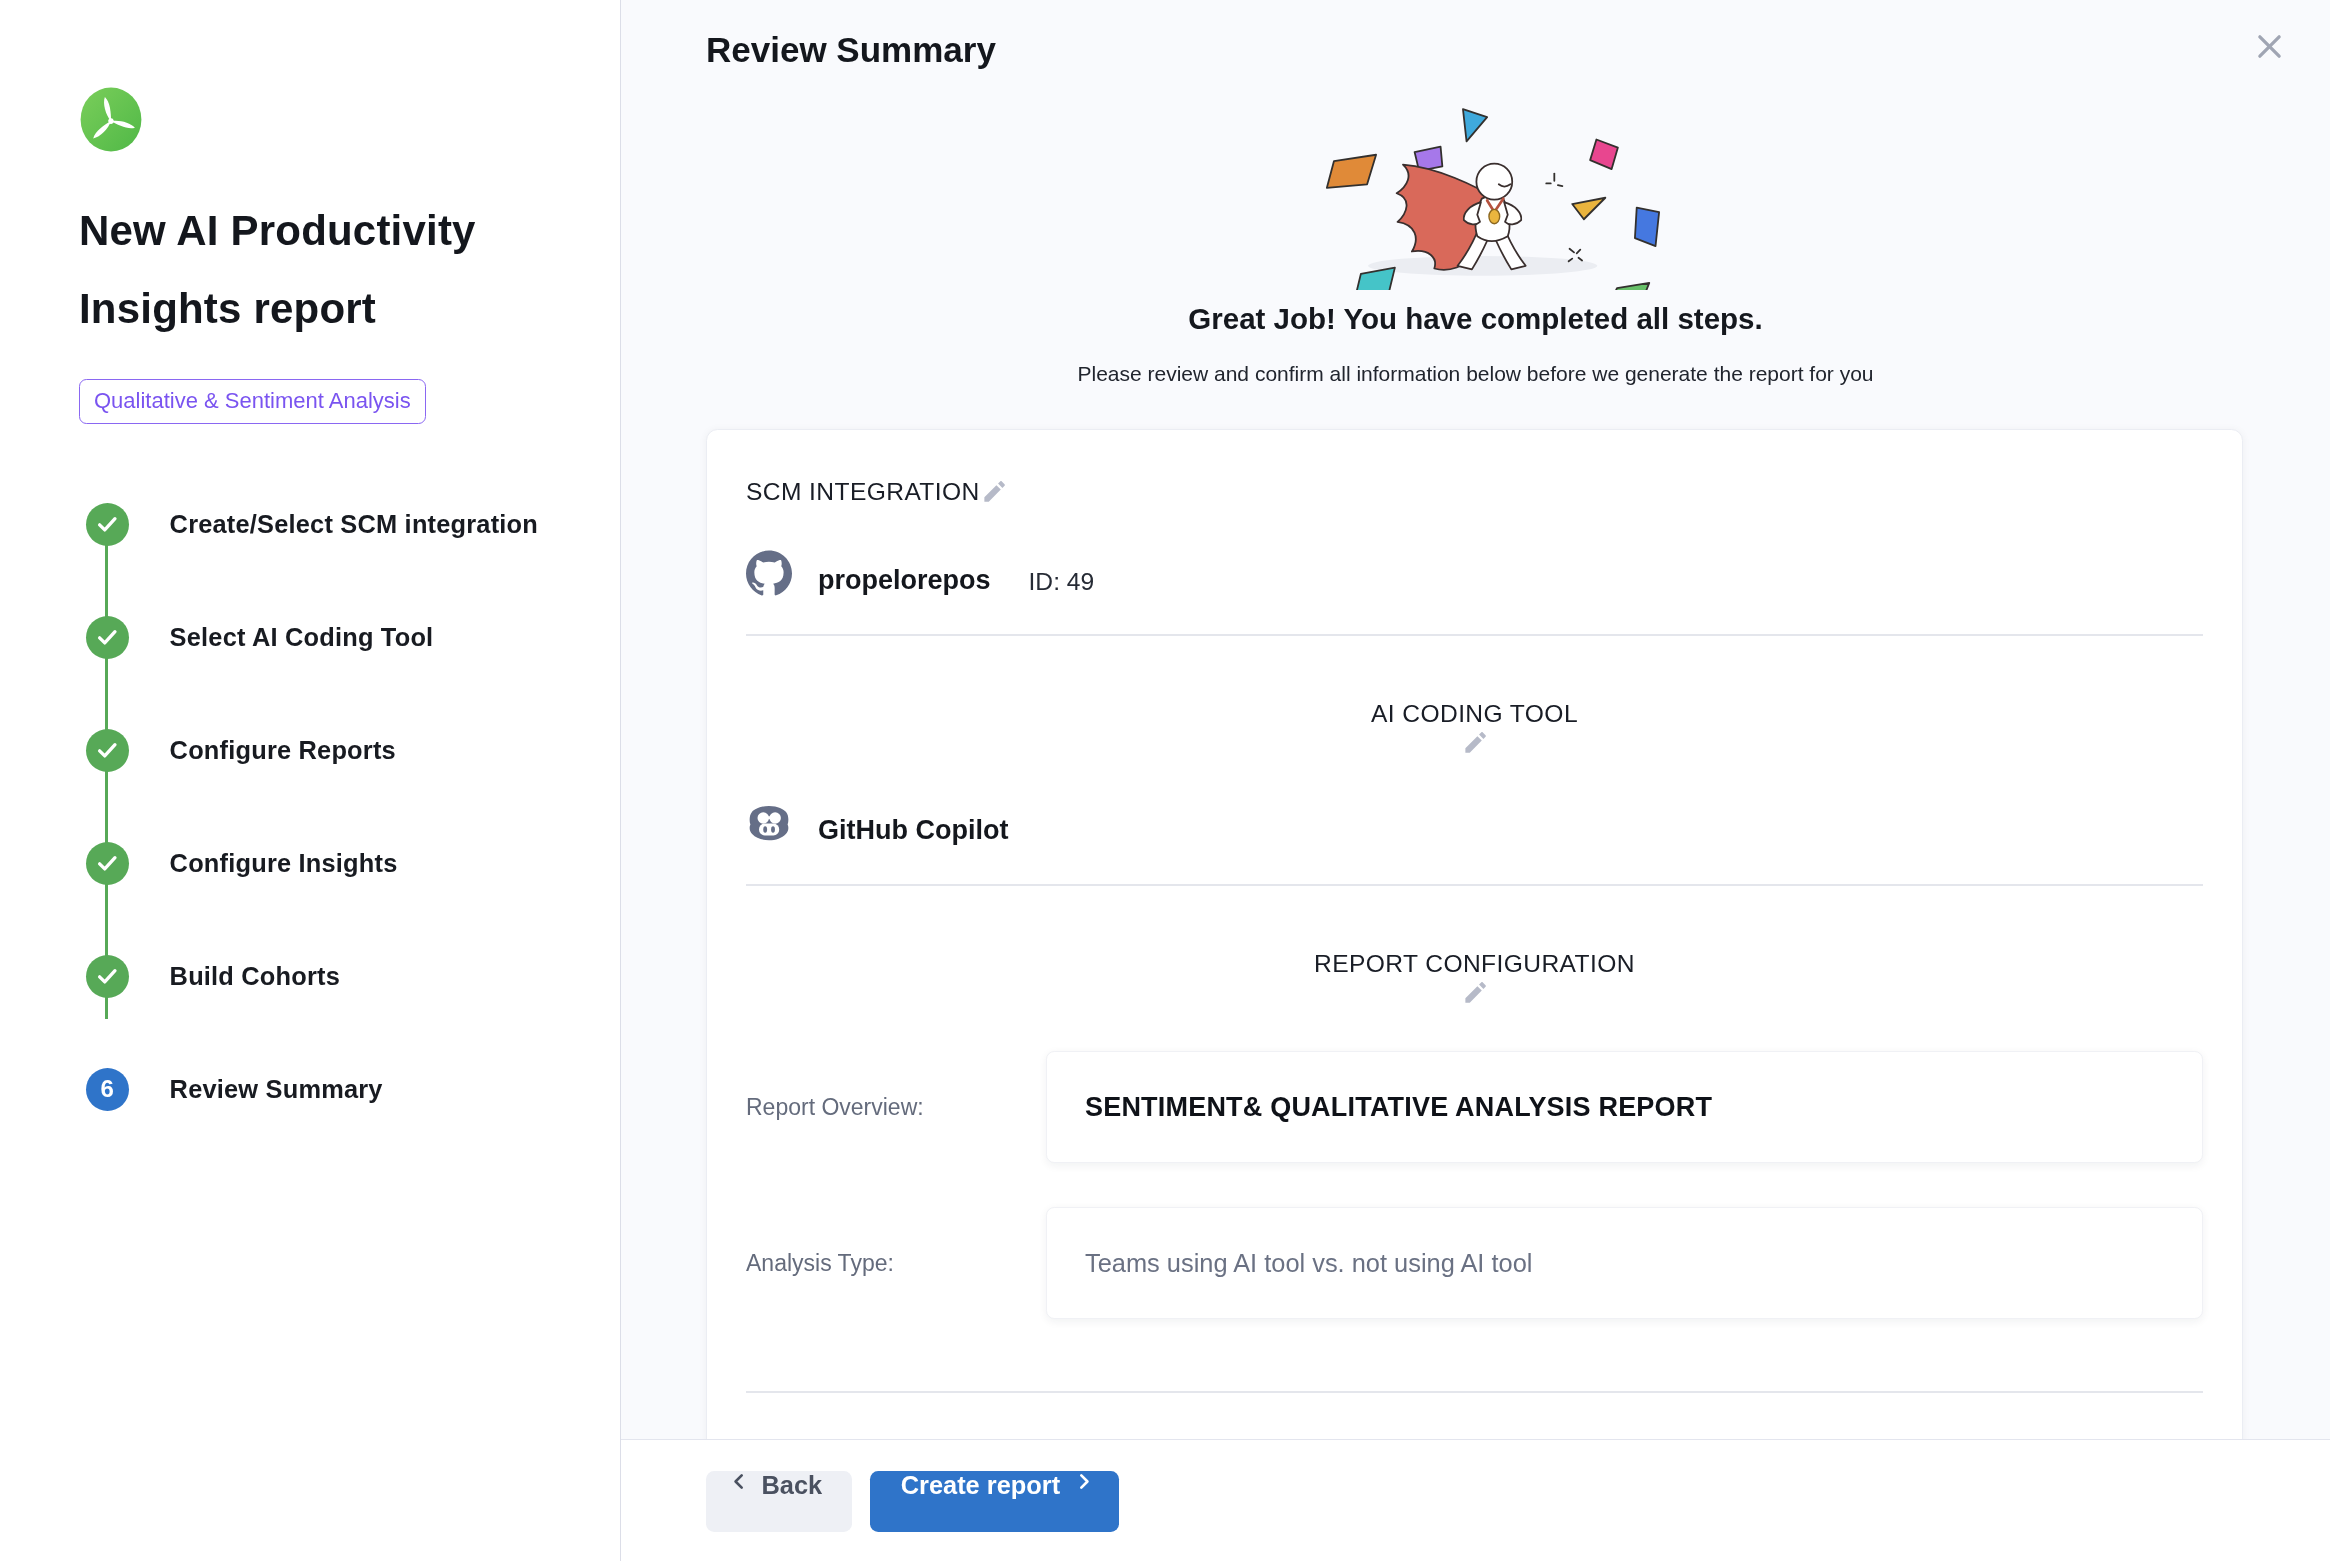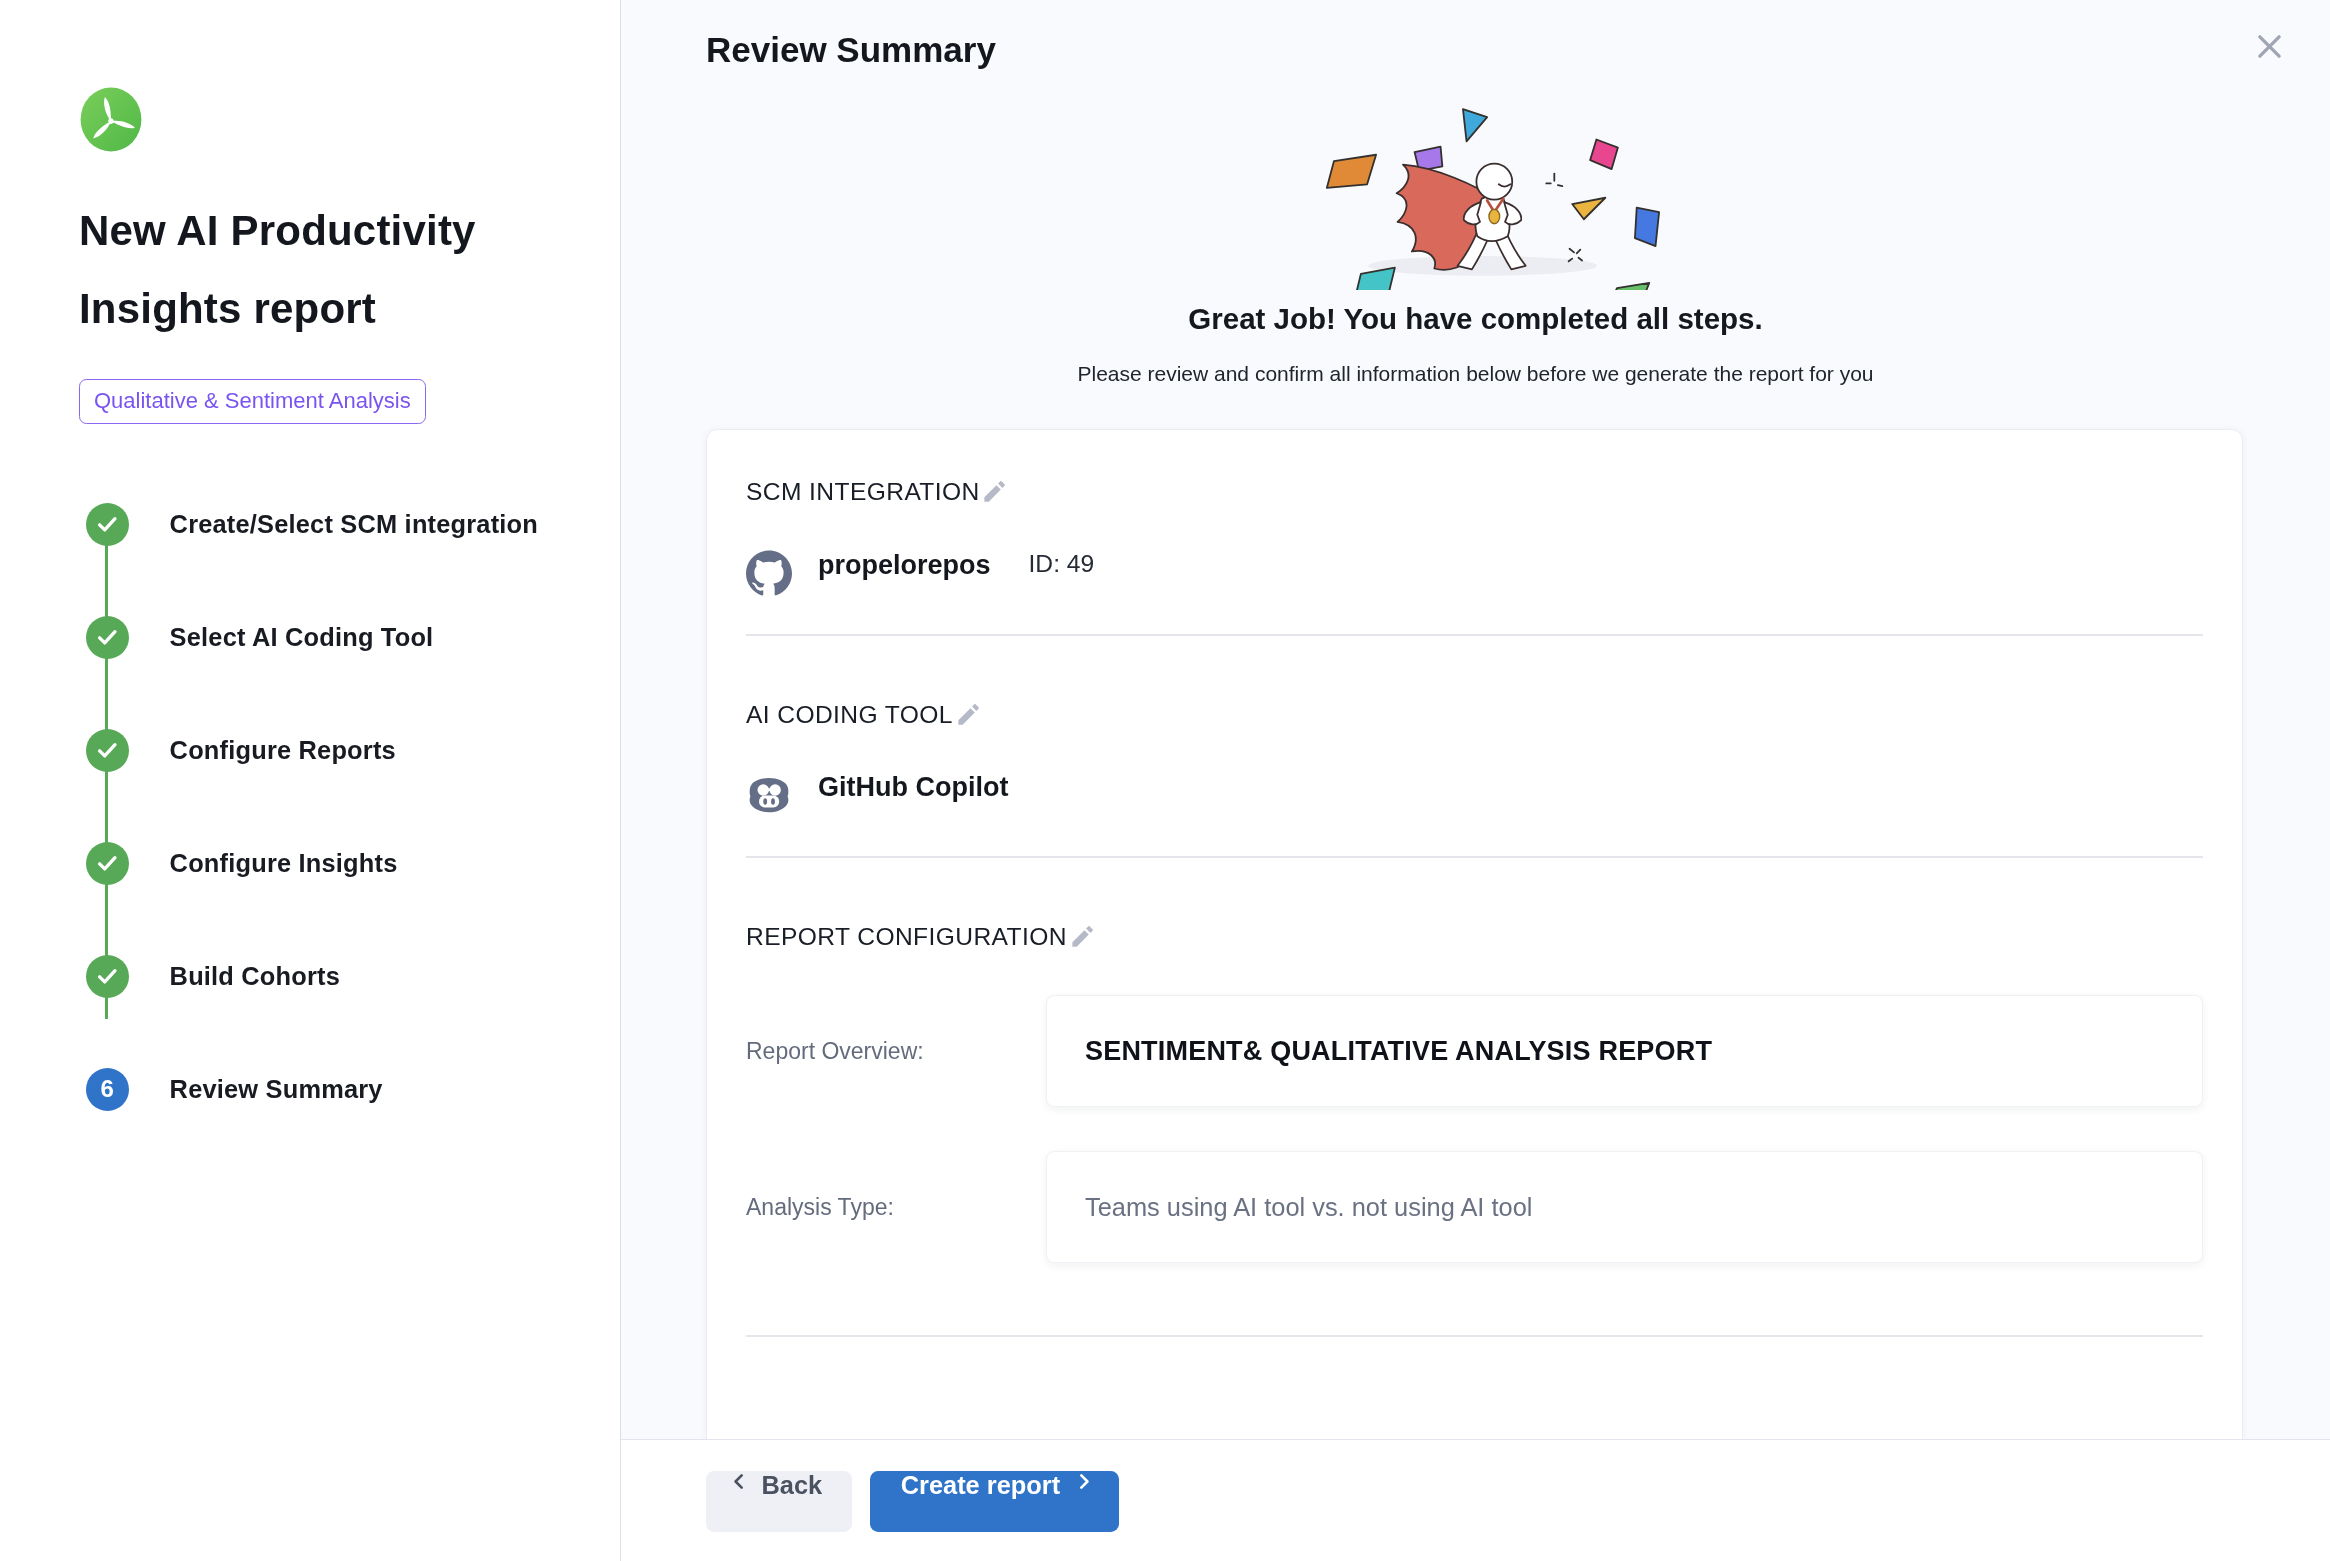--- a/index.html
+++ b/index.html
@@ -40,27 +40,27 @@
   .hero-sub { font-size:21px; color:#21252e; margin-top:26px; }
 
   
   .card { margin:43px 0 0 85px; width:1537px; background:#ffffff; border:0.8px solid #ebedf3;
           border-radius:11.5px; box-shadow:0 1.6px 8.2px rgba(25,30,45,.05);
           padding:48px 39px 115px 39px; }
   .section-head { display:flex; align-items:center; }
   .section-label { font-size:24.6px; color:#191d26; letter-spacing:0.4px; }
   .edit-btn { width:29.5px; height:29.5px; display:flex; align-items:center; justify-content:center; cursor:pointer; }
 
-  .entity-row { display:flex; align-items:flex-start; margin-top:43px; }
+  .entity-row { display:flex; align-items:flex-end; margin-top:43px; }
   .entity-icon { width:46px; height:46px; }
   .entity-name { margin-left:26px; font-size:27px; font-weight:700; color:#14171d; }
   .entity-meta { margin-left:38px; font-size:24.6px; color:#262b35; }
 
   .divider { height:1.6px; background:#e4e6ec; margin-top:38px; }
-  .section-gap { margin-top:64px; }
+  .section-gap { margin-top:64px;flex-direction:column; }
 
   .field-row { display:flex; align-items:center; margin-top:44px; }
   .field-label { width:300px; min-width:300px; font-size:23px; color:#646b7c; }
   .field-box { flex:1; height:112px; background:#ffffff; border:0.8px solid #f0f1f5;
                border-radius:8.2px; box-shadow:0 2.5px 8.2px rgba(25,30,45,.06);
                display:flex; align-items:center; padding:0 38px; }
   .field-value-strong { font-size:27px; font-weight:700; color:#0f1218; letter-spacing:0.2px; }
   .field-value-muted { font-size:25.4px; color:#6a7183; }
   .divider-last { margin-top:72px; }
 

